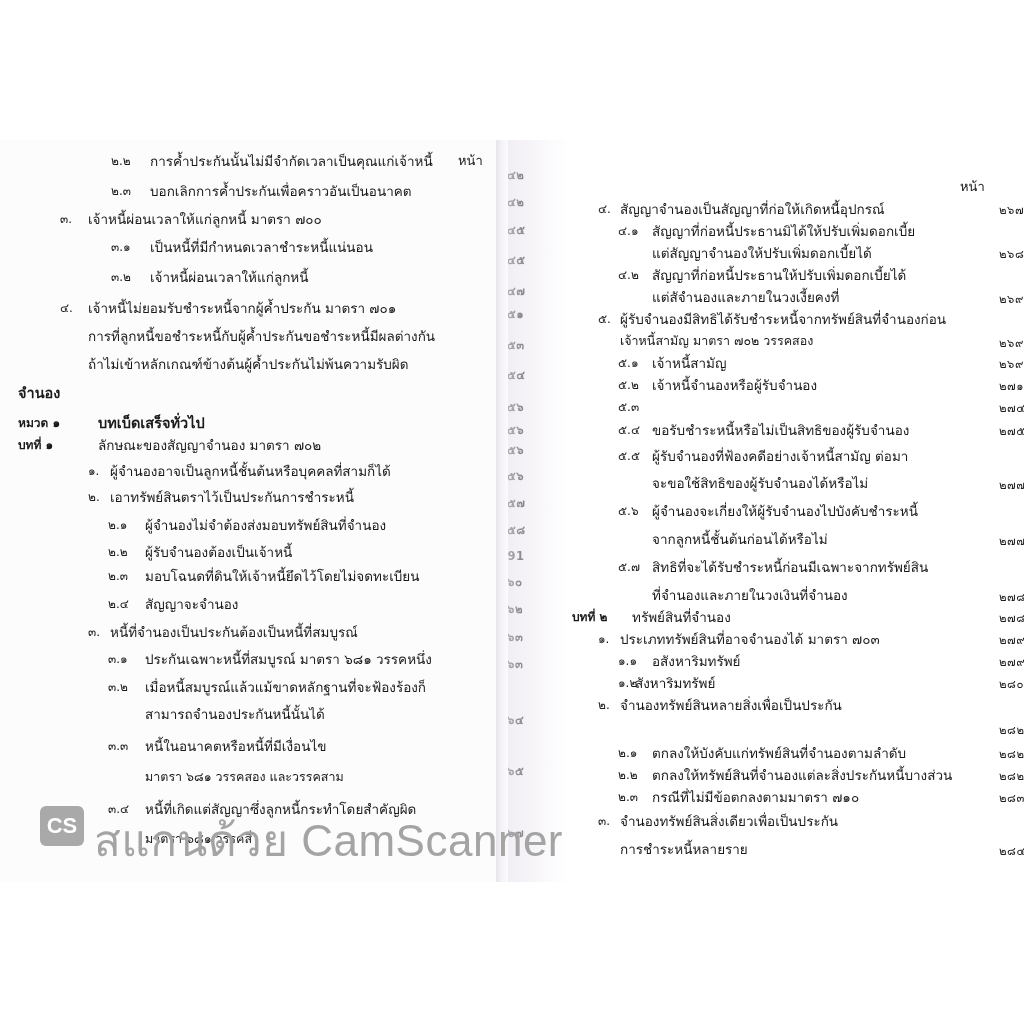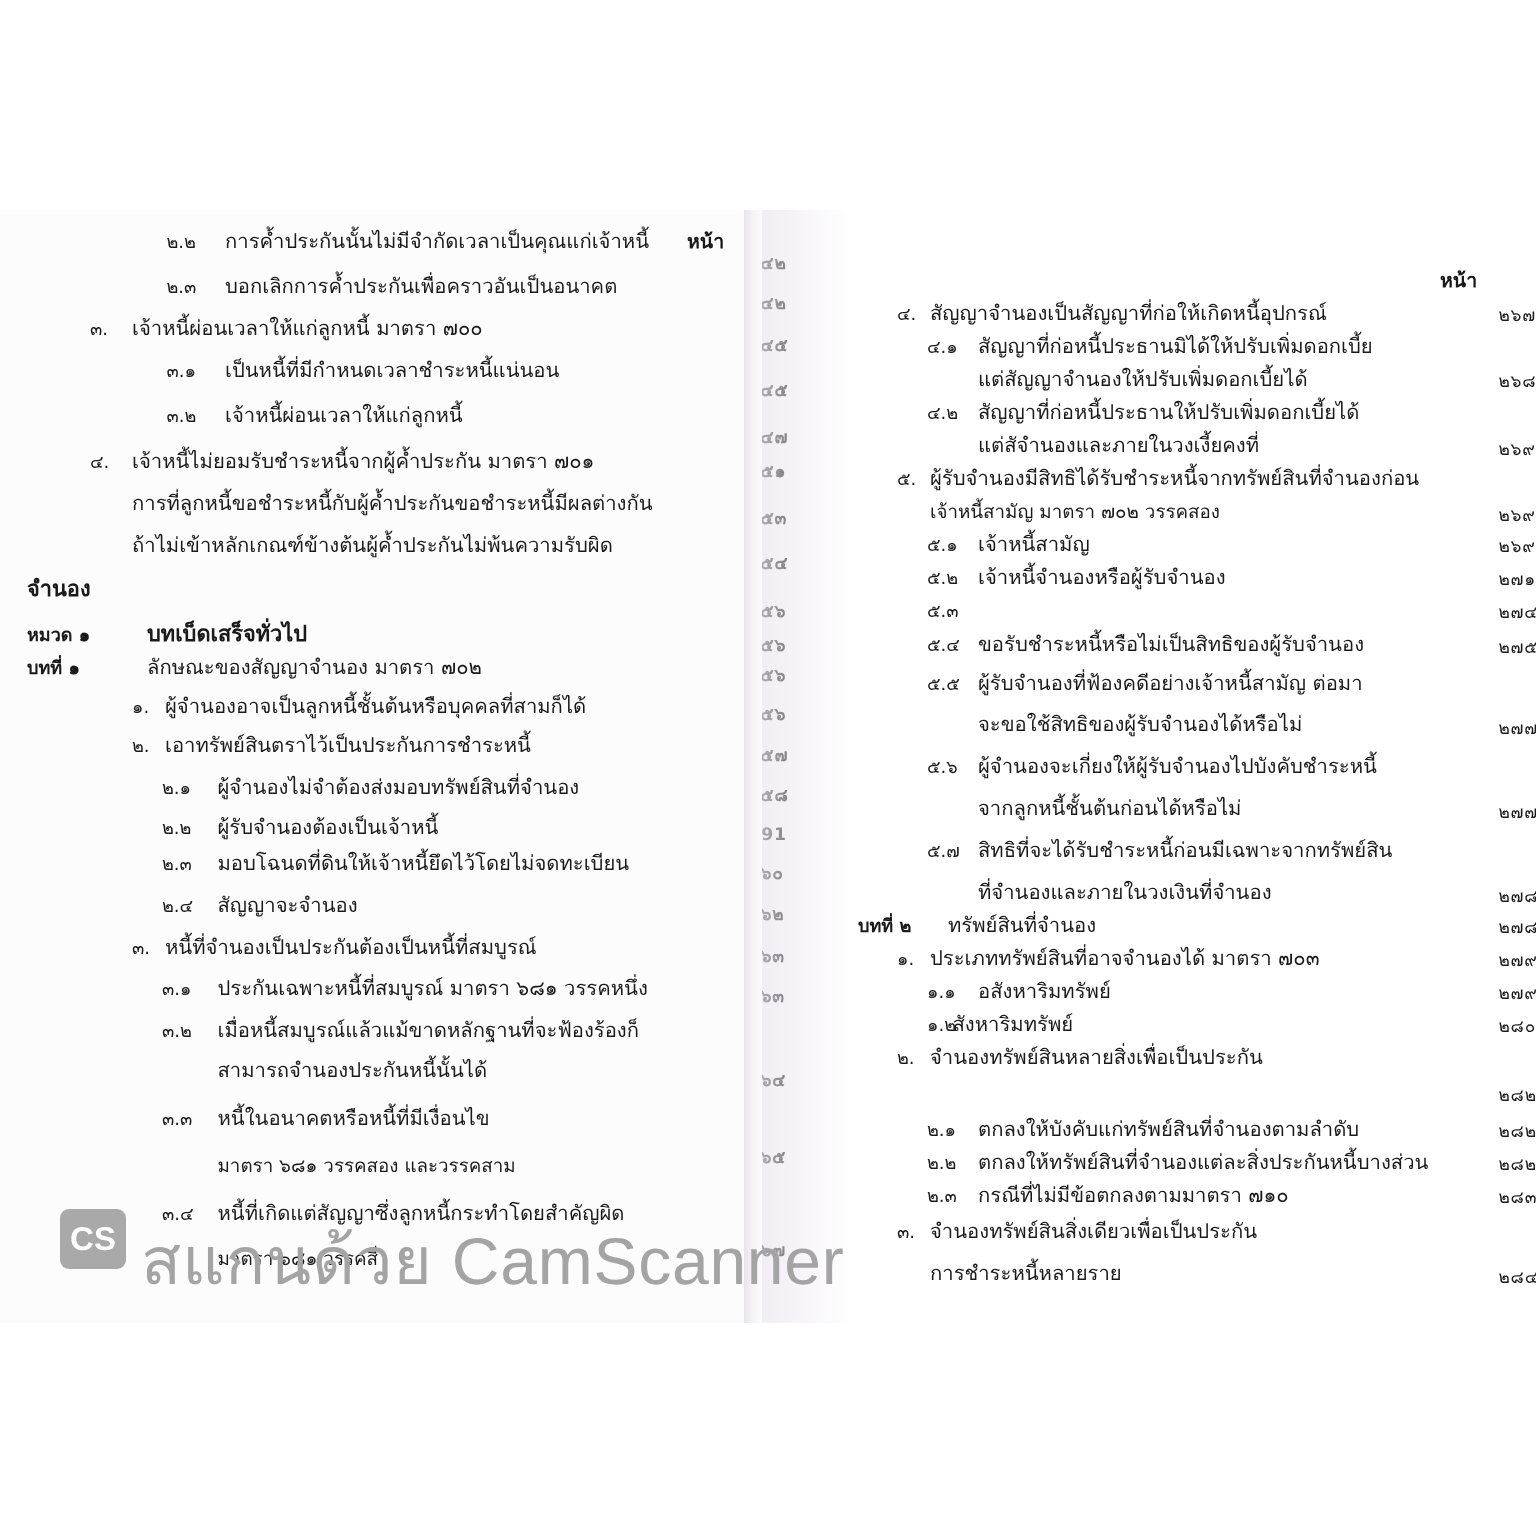--- a/index.html
+++ b/index.html
@@ -19,21 +19,21 @@
   }
   .gutter-shade {
     position:absolute; left:508px; top:0; width:60px; height:742px;
     background:linear-gradient(90deg,rgba(236,230,240,.7),rgba(255,255,255,0));
   }
   .row { position:absolute; left:0; right:0; height:26px; font-size:13.5px; line-height:26px; white-space:nowrap; }
   .row .num { position:absolute; font-size:12px; }
   .row .txt { position:absolute; }
   .row .pg { position:absolute; font-size:11.5px; font-weight:bold; letter-spacing:.5px;margin-left:44px; }
   .bold { font-weight:bold; font-size:14.5px; }
-  .hdr { position:absolute; font-weight:bold; font-size:13px; }
+  .hdr { position:absolute; font-weight:normal; font-size:13px; }
   .left .pg { left:455px; }
   .right .pg { left:455px; font-weight:normal; }
   .watermark {
     position:absolute; left:40px; top:804px; height:44px; display:flex; align-items:center; gap:10px;
     color:#a4a4a4; font-family:"Liberation Sans", sans-serif;
   }
   .wm-logo {
     width:44px; height:40px; background:#a9a9a9; border-radius:6px; color:#fff;
     font-weight:bold; font-size:22px; display:flex; align-items:center; justify-content:center;
   }

